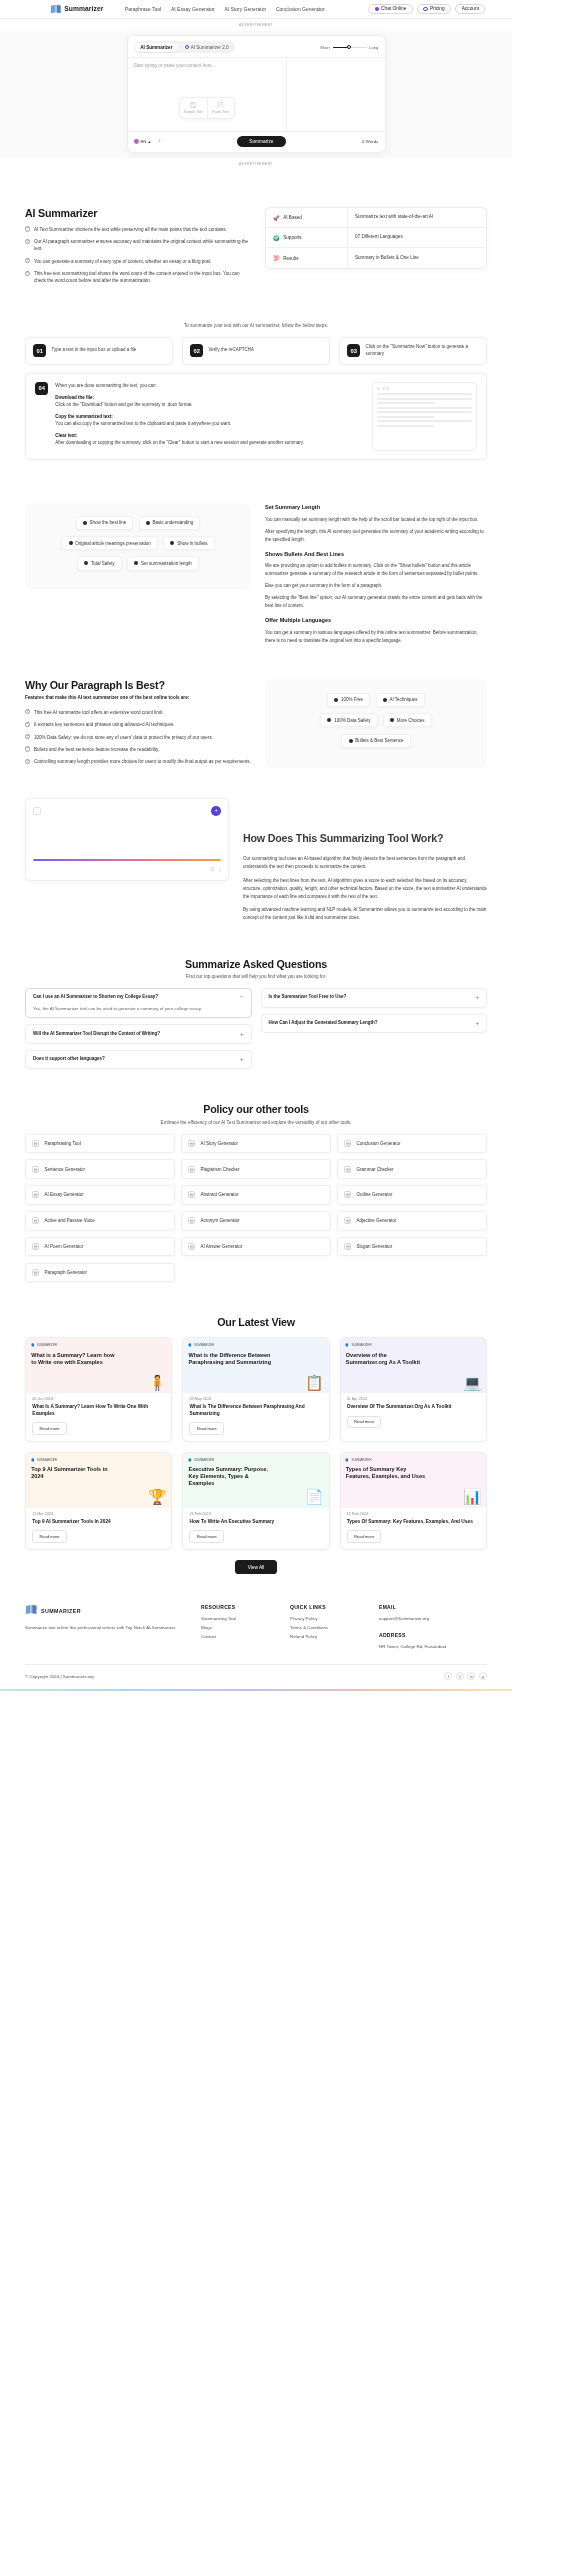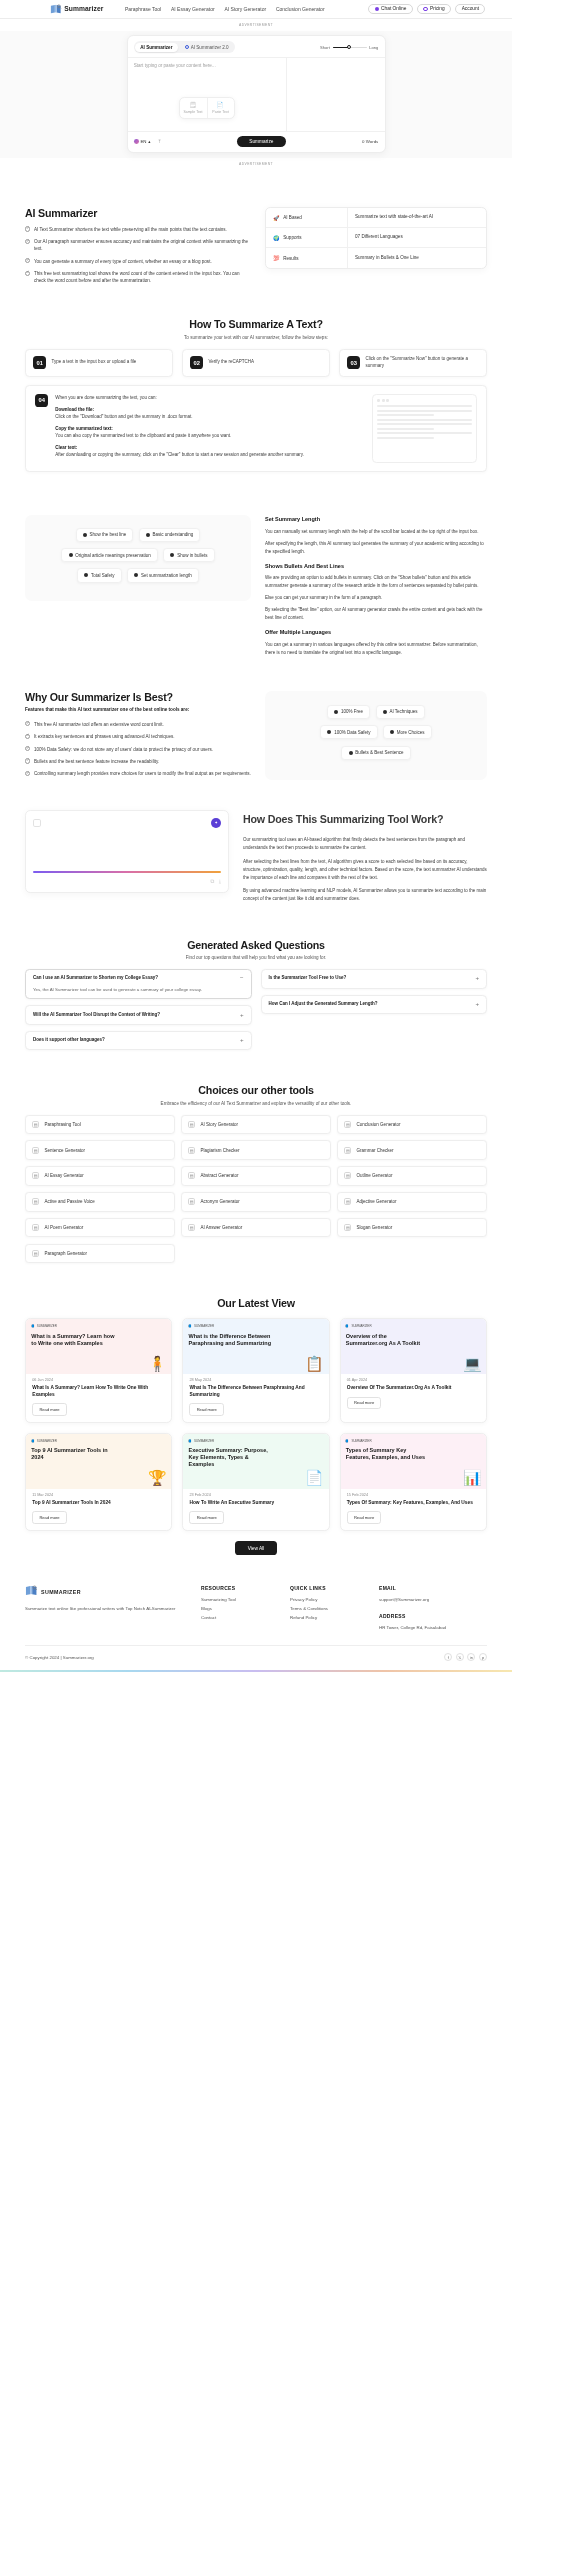--- a/index.html
+++ b/index.html
@@ -139,21 +139,21 @@
   .how-wrap{ display:flex; gap:14px; align-items:flex-start;}
   .how-img{ width:204px; border:0.9px solid #eee; border-radius:5.3px; background:#fff; padding:7px; box-shadow:0 1.8px 7px rgba(0,0,0,.04);}
   .how-img-top{ display:flex; align-items:center; justify-content:space-between; }
   .how-sq{ width:8px;height:8px;border:0.9px solid #e2e2e2;border-radius:1.8px;}
   .how-circ{ width:9.8px;height:9.8px;border-radius:50%;background:#5b3fd6;color:#fff;font-size:4px;
     display:flex;align-items:center;justify-content:center;}
   .how-body{ height:36px; }
   .grad-bar{ height:2.7px; border-radius:2.7px; margin-top:7px;
     background:linear-gradient(90deg,#7c5cf0,#d96fa8,#f0a13c);}
   .how-icons{ display:flex; gap:4.4px; justify-content:flex-end; margin-top:4.4px; color:#c6c6c6; font-size:5.3px;}
-  .how-text{ flex:1; font-size:4.5px; line-height:1.8; color:#3a3a3a;}
+  .how-text{ flex:1; font-size:4.5px; line-height:1.8; color:#3a3a3a;margin-top:31px;}
   .how-text p{margin-bottom:5.3px}
 
   
   .faq-grid{ display:flex; gap:9px; margin-top:9px;}
   .faq-col{ flex:1; display:flex; flex-direction:column; gap:6.2px;}
   .faq-item{ border:0.9px solid #ededed; border-radius:4.4px; background:#fff; padding:5.3px 7px;
      display:flex; gap:5.3px; align-items:flex-start; box-shadow:0 0.9px 2.7px rgba(0,0,0,.03);}
   .faq-item.open{ border-color:#d9d9d9;}
   .faq-q{ flex:1; font-size:4.5px; font-weight:bold; color:#161616; line-height:1.5;}
   .faq-a{ font-size:4.4px; color:#666; line-height:1.6; margin-top:3.6px; font-weight:normal;}
@@ -332,21 +332,20 @@
               <span class="emoji">💯</span>
               <span>Results</span>
             </div>
           <div class="spec-v">Summary in Bullets &amp; One Line</div>
         </div>
       </div>
     </div>
   </div>
 
   <div class="section" style="padding-top:27px">
-    <h2 class="sec-title center">How To Summarize A Text?</h2>
     <div class="sec-sub">To summarize your text with our AI summarizer, follow the below steps:</div>
     <div class="steps-row">
       <div class="step-card">
           <div class="step-num">01</div>
           <div class="step-txt">Type a text in the input box or upload a file</div>
         </div>
       <div class="step-card">
           <div class="step-num">02</div>
           <div class="step-txt">Verify the reCAPTCHA</div>
         </div>
@@ -427,21 +426,21 @@
         <p>By selecting the "Best line" option, our AI summary generator crawls the entire content and gets back with the best line of content.</p>
         <h3>Offer Multiple Languages</h3>
         <p>You can get a summary in various languages offered by this online text summarizer. Before summarization, there is no need to translate the original text into a specific language.</p>
       </div>
     </div>
   </div>
 
   <div class="section" style="padding-top:23px">
     <div class="why-wrap">
       <div class="why-left">
-        <h2 class="sec-title">Why Our Summarizer Is Best?</h2>
+        <h2 class="sec-title">Why Our Paragraph Is Best?</h2>
         <div class="why-sub">Features that make this AI text summarizer one of the best online tools are:</div>
         <div class="checklist">
           <div class="check-item">
               <span class="check-ico">✓</span>
               <span>This free AI summarize tool offers an extensive word count limit.</span>
             </div>
           <div class="check-item">
               <span class="check-ico">✓</span>
               <span>It extracts key sentences and phrases using advanced AI techniques.</span>
             </div>
@@ -507,21 +506,21 @@
       <div class="how-text">
         <h2 class="sec-title" style="margin-bottom:7px">How Does This Summarizing Tool Work?</h2>
         <p>Our summarizing tool uses an AI-based algorithm that firstly detects the best sentences from the paragraph and understands the text then proceeds to summarize the content.</p>
         <p>After selecting the best lines from the text, AI algorithm gives a score to each selected line based on its accuracy, structure, optimization, quality, length, and other technical factors. Based on the score, the text summarizer AI understands the importance of each line and compares it with the rest of the text.</p>
         <p>By using advanced machine learning and NLP models, AI Summarizer allows you to summarize text according to the main concept of the content just like it did and summarizer does.</p>
       </div>
     </div>
   </div>
 
   <div class="section" style="padding-top:23px">
-    <h2 class="sec-title center">Generated Asked Questions</h2>
+    <h2 class="sec-title center">Summarize Asked Questions</h2>
     <div class="sec-sub">Find our top questions that will help you find what you are looking for.</div>
     <div class="faq-grid">
       <div class="faq-col">
         <div class="faq-item open">
           <div class="faq-q">
             <span>Can I use an AI Summarizer to Shorten my College Essay?</span>
             <div class="faq-a">Yes, the AI Summarizer tool can be used to generate a summary of your college essay.</div>
           </div>
           <div class="faq-tog">−</div>
         </div>
@@ -541,21 +540,21 @@
         </div>
         <div class="faq-item">
           <div class="faq-q">How Can I Adjust the Generated Summary Length?</div>
           <div class="faq-tog">+</div>
         </div>
       </div>
     </div>
   </div>
 
   <div class="section" style="padding-top:27px">
-    <h2 class="sec-title center">Choices our other tools</h2>
+    <h2 class="sec-title center">Policy our other tools</h2>
     <div class="sec-sub">Embrace the efficiency of our AI Text Summarizer and explore the versatility of our other tools.</div>
     <div class="tools-grid">
       <div class="tool-item">
           <span class="tool-ico">▤</span>
           <span>Paraphrasing Tool</span>
         </div>
       <div class="tool-item">
           <span class="tool-ico">▤</span>
           <span>AI Story Generator</span>
         </div>

